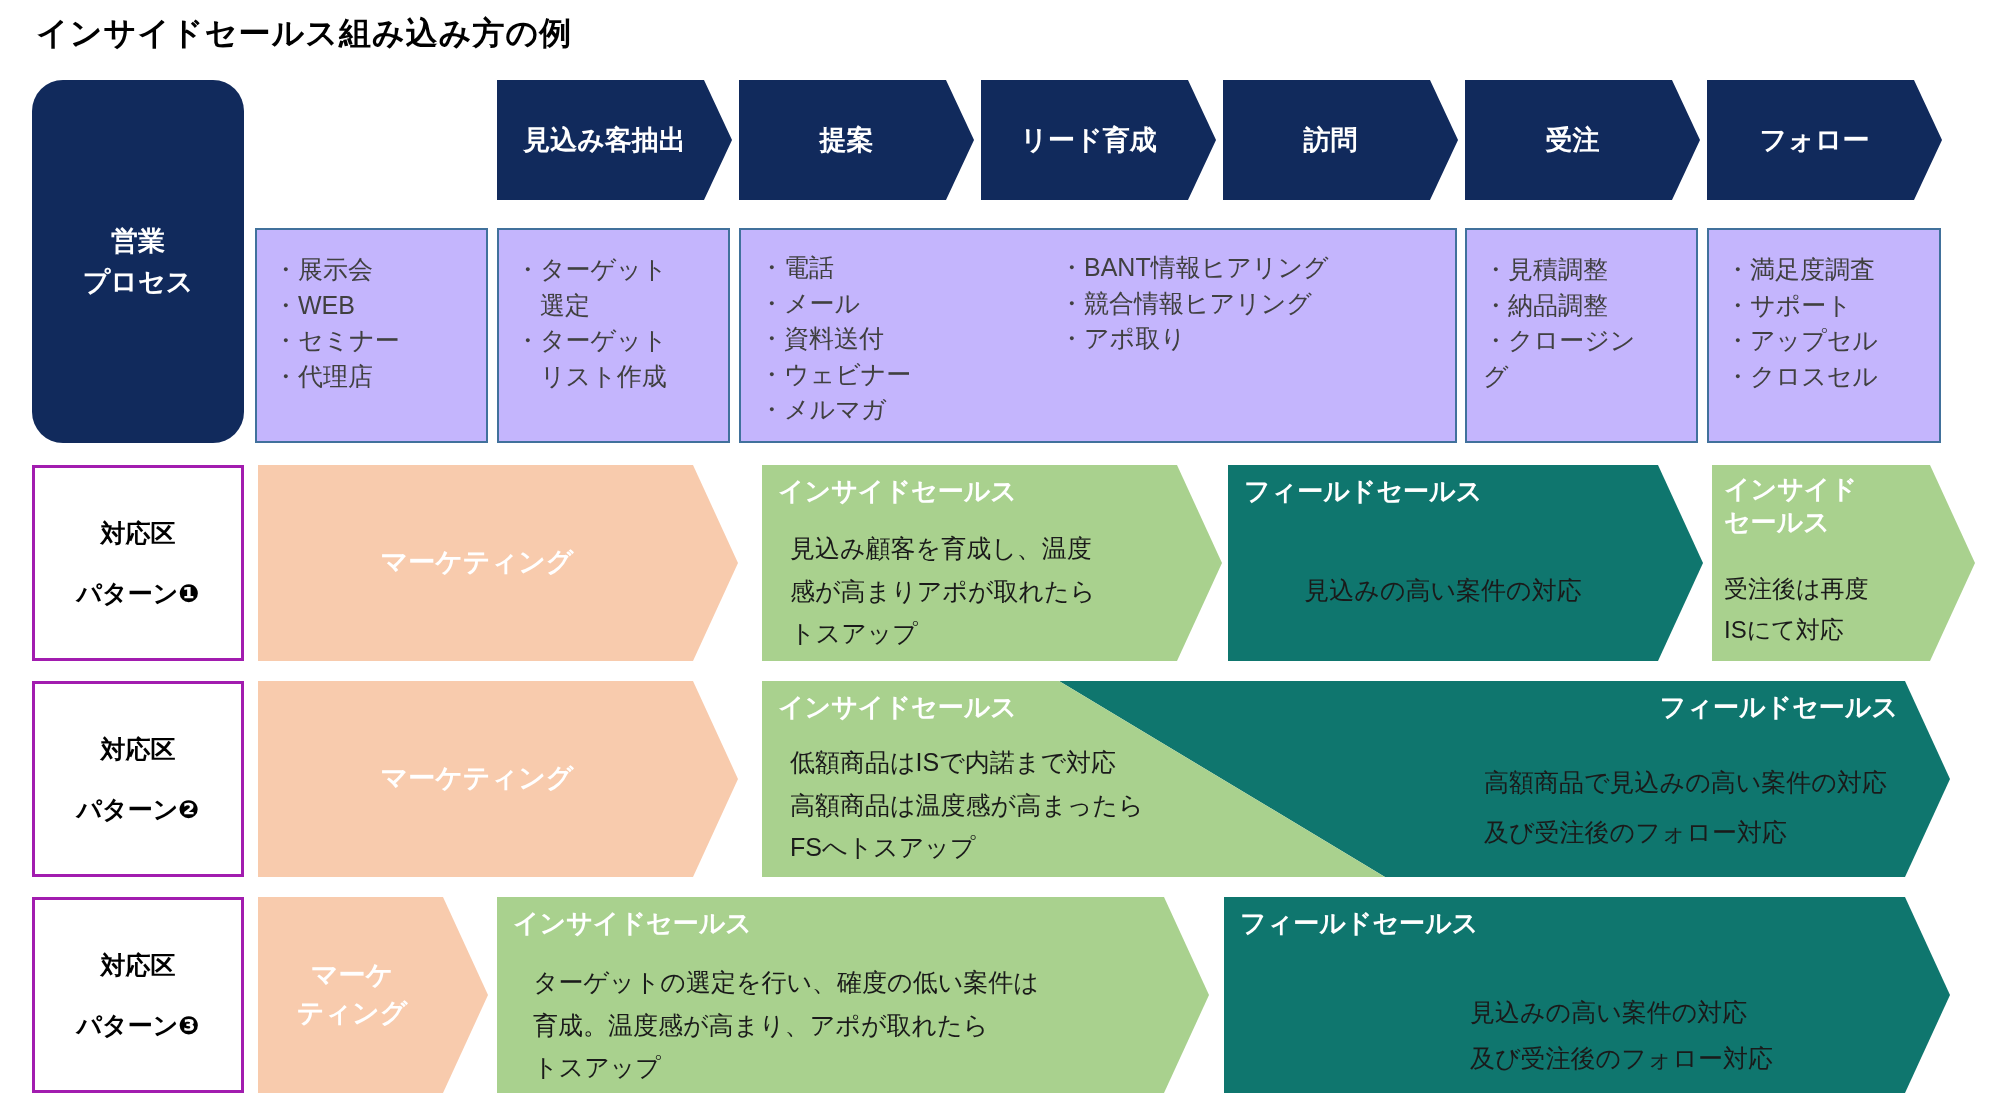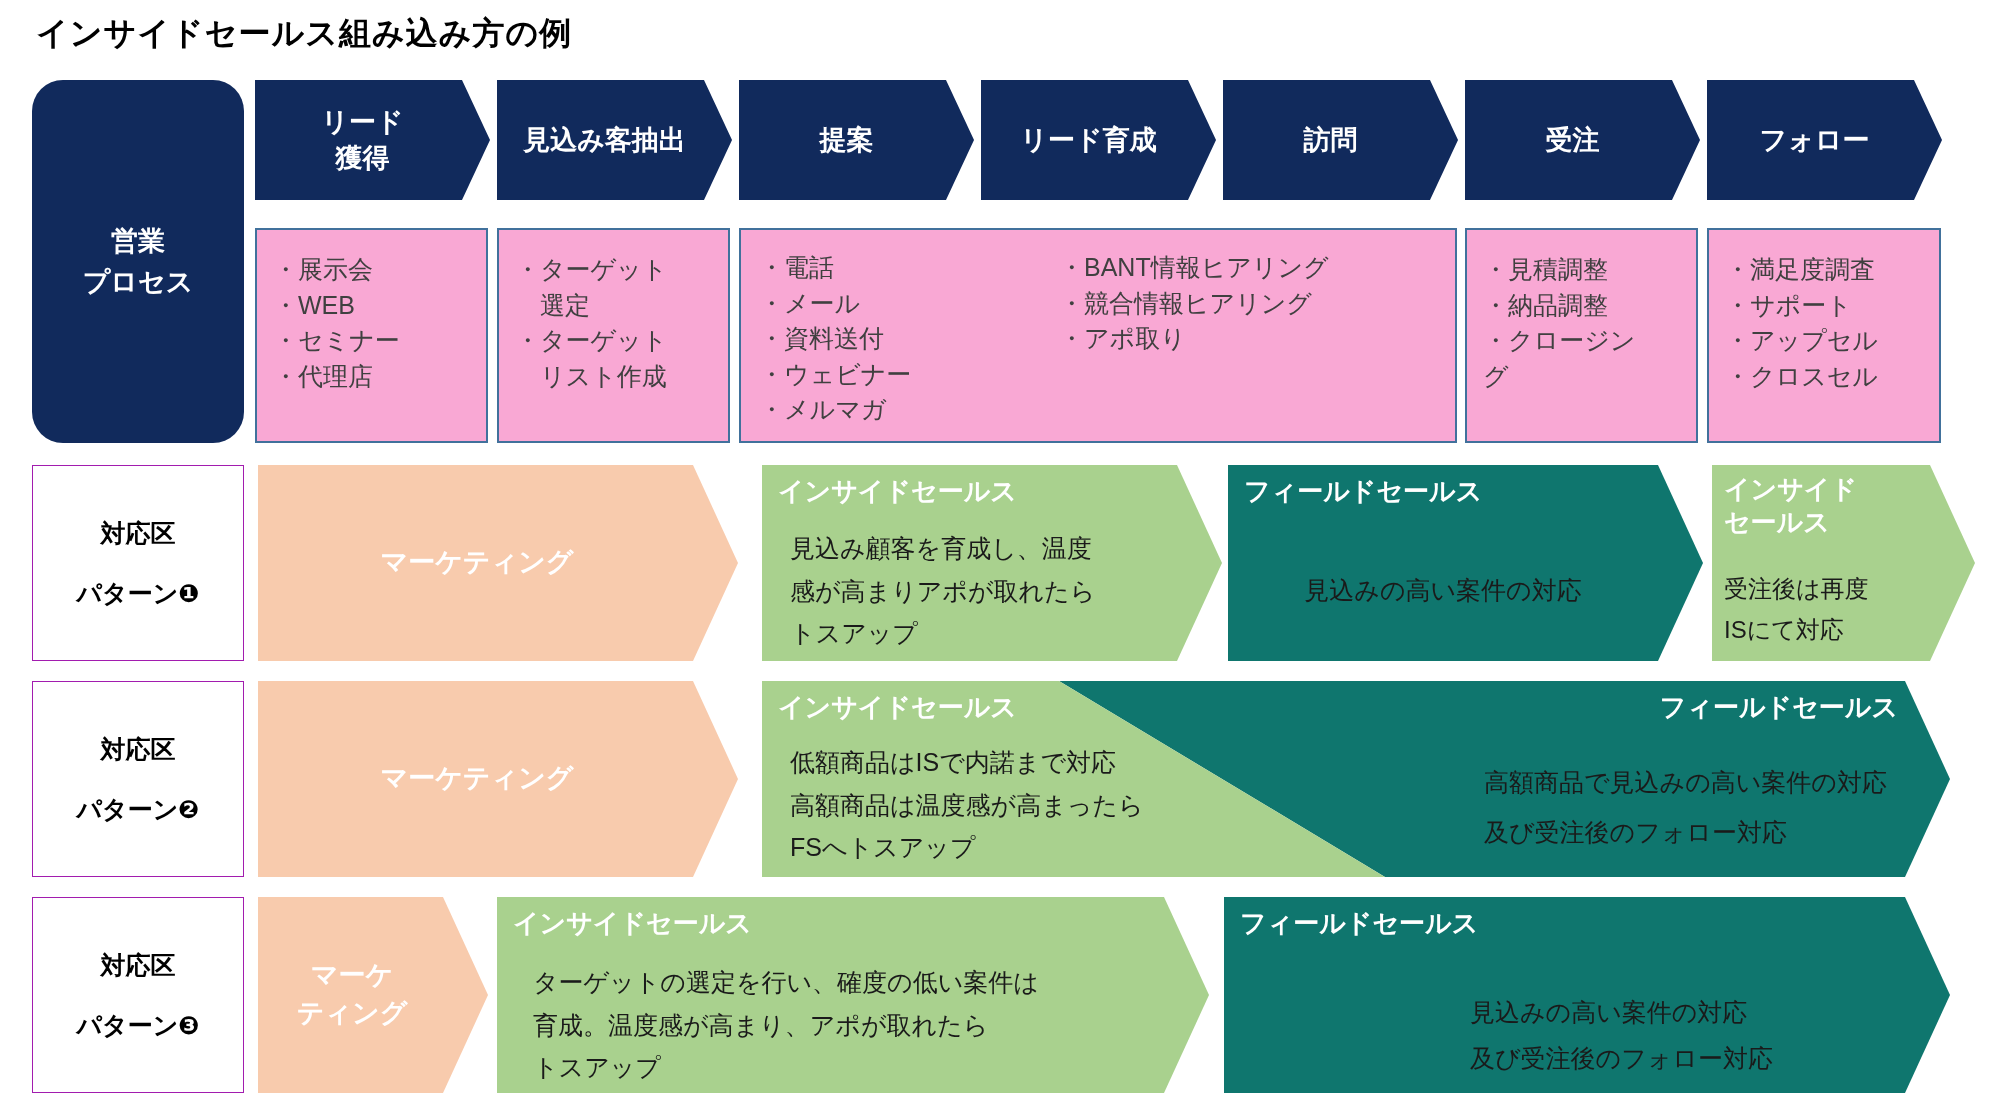--- a/index.html
+++ b/index.html
@@ -29,32 +29,32 @@
   .proc-arrow {
     position: absolute; top: 80px; height: 120px; width: 235px;
     background: #112a5c; color: #fff;
     clip-path: polygon(0 0, calc(100% - 28px) 0, 100% 50%, calc(100% - 28px) 100%, 0 100%);
     display: flex; align-items: center; justify-content: center;
     font-size: 27px; font-weight: bold; text-align: center; line-height: 1.35;
     padding-right: 20px;
   }
   .pbox {
     position: absolute; top: 228px; height: 215px;
-    background: #f9a8d4; border: 2px solid #41719c;
+    background: #c4b5fd; border: 2px solid #41719c;
     padding: 22px 12px 10px 16px;
     font-size: 25px; color: #404040; line-height: 1.42;
   }
   .li { white-space: pre-line; padding-left: 1em; text-indent: -1em; }
   .flush .li { padding-left: 0; text-indent: 0; }
   .list-col { position: absolute; top: 20px; }
 
   
   .pat-label {
     position: absolute; left: 32px; width: 212px; height: 196px;
-    background: #fff; border: 1px solid #a21caf;
+    background: #fff; border: 3px solid #a21caf;
     display: flex; align-items: center; justify-content: center;
     font-size: 25px; font-weight: bold; color: #000;
     text-align: center; line-height: 2.4; white-space: pre-line;
   }
   .pat-shape { position: absolute; height: 196px; }
   .chevron { clip-path: polygon(0 0, calc(100% - 45px) 0, 100% 50%, calc(100% - 45px) 100%, 0 100%); }
   .orange { background: #f8cbad; }
   .green  { background: #a9d18e; }
   .blue   { background: #0f766e; }
   .mkt-label {
@@ -77,22 +77,20 @@
 </head>
 <body>
 
 <div class="canvas">
 
   <h1 class="title">インサイドセールス組み込み方の例</h1>
 
   <div class="sidebar pre">営業
 プロセス</div>
 
-  <div class="proc-arrow pre" style="left:255px">リード
-獲得</div>
   <div class="proc-arrow pre" style="left:497px">見込み客抽出</div>
   <div class="proc-arrow pre" style="left:739px">提案</div>
   <div class="proc-arrow pre" style="left:981px">リード育成</div>
   <div class="proc-arrow pre" style="left:1223px">訪問</div>
   <div class="proc-arrow pre" style="left:1465px">受注</div>
   <div class="proc-arrow pre" style="left:1707px">フォロー</div>
 
   <div class="pbox" style="left:255px; width:233px">
       <div class="li">・展示会</div>
       <div class="li">・WEB</div>

